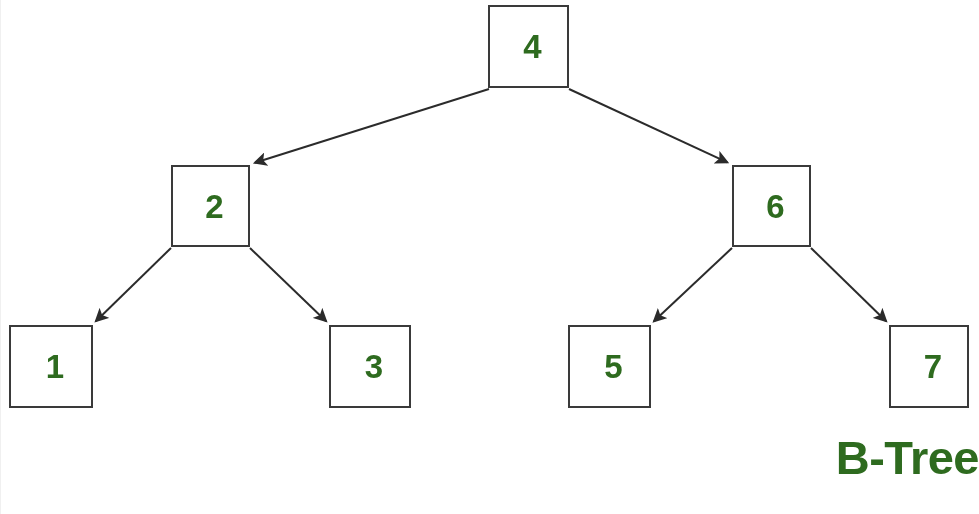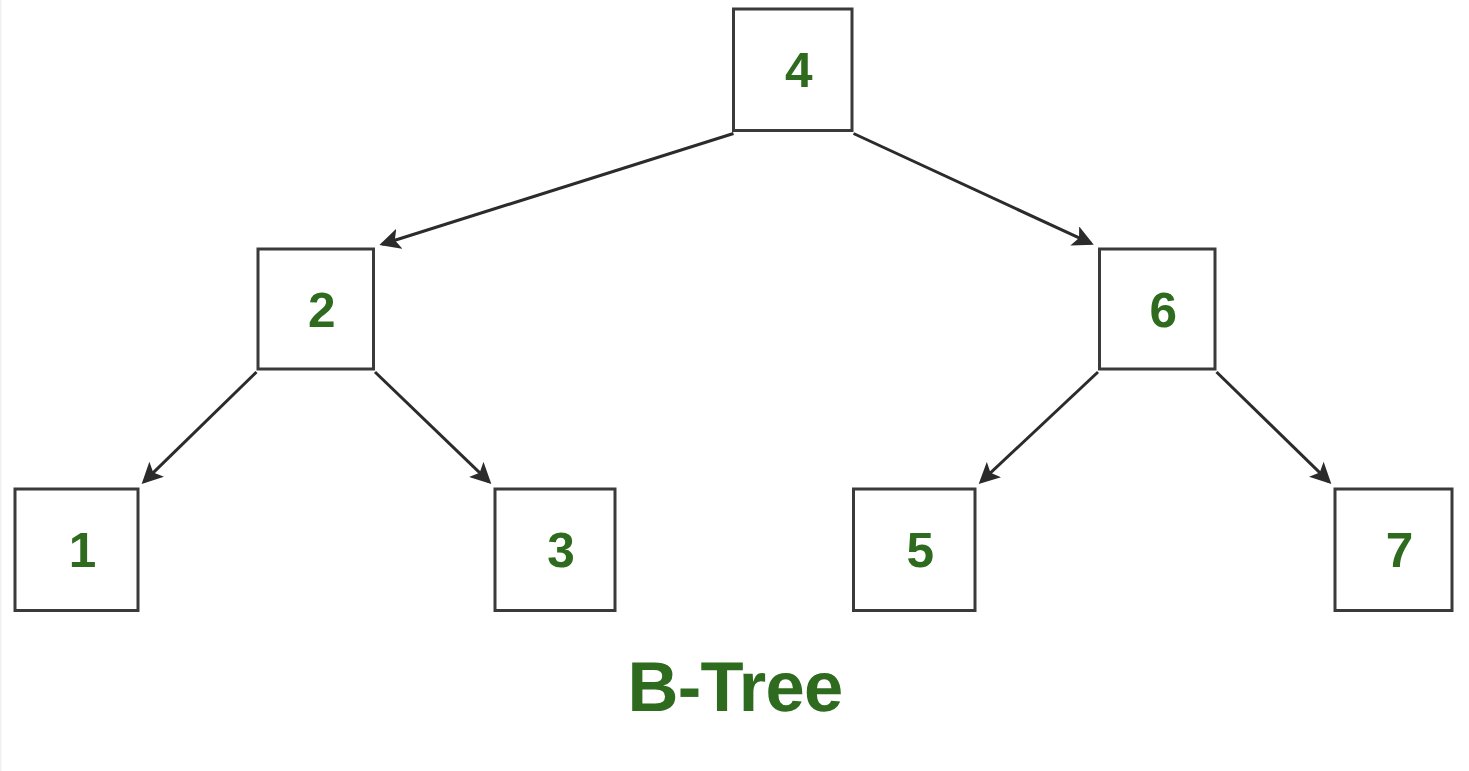--- a/index.html
+++ b/index.html
@@ -45,21 +45,21 @@
     color: #2e6b1f;
     user-select: none;
   }
   
   .node-label { transform: translateX(4px); }
   #diagram-title {
     position: absolute;
     left: 0;
     right: 0;
     top: 434px;
-    text-align: center;
+    text-align: right;
     font-family: "Liberation Sans", sans-serif;
     font-weight: bold;
     font-size: 47px;
     line-height: 1;
     letter-spacing: -0.5px;
     color: #2e6b1f;
     user-select: none;
   }
 </style>
 </head>

